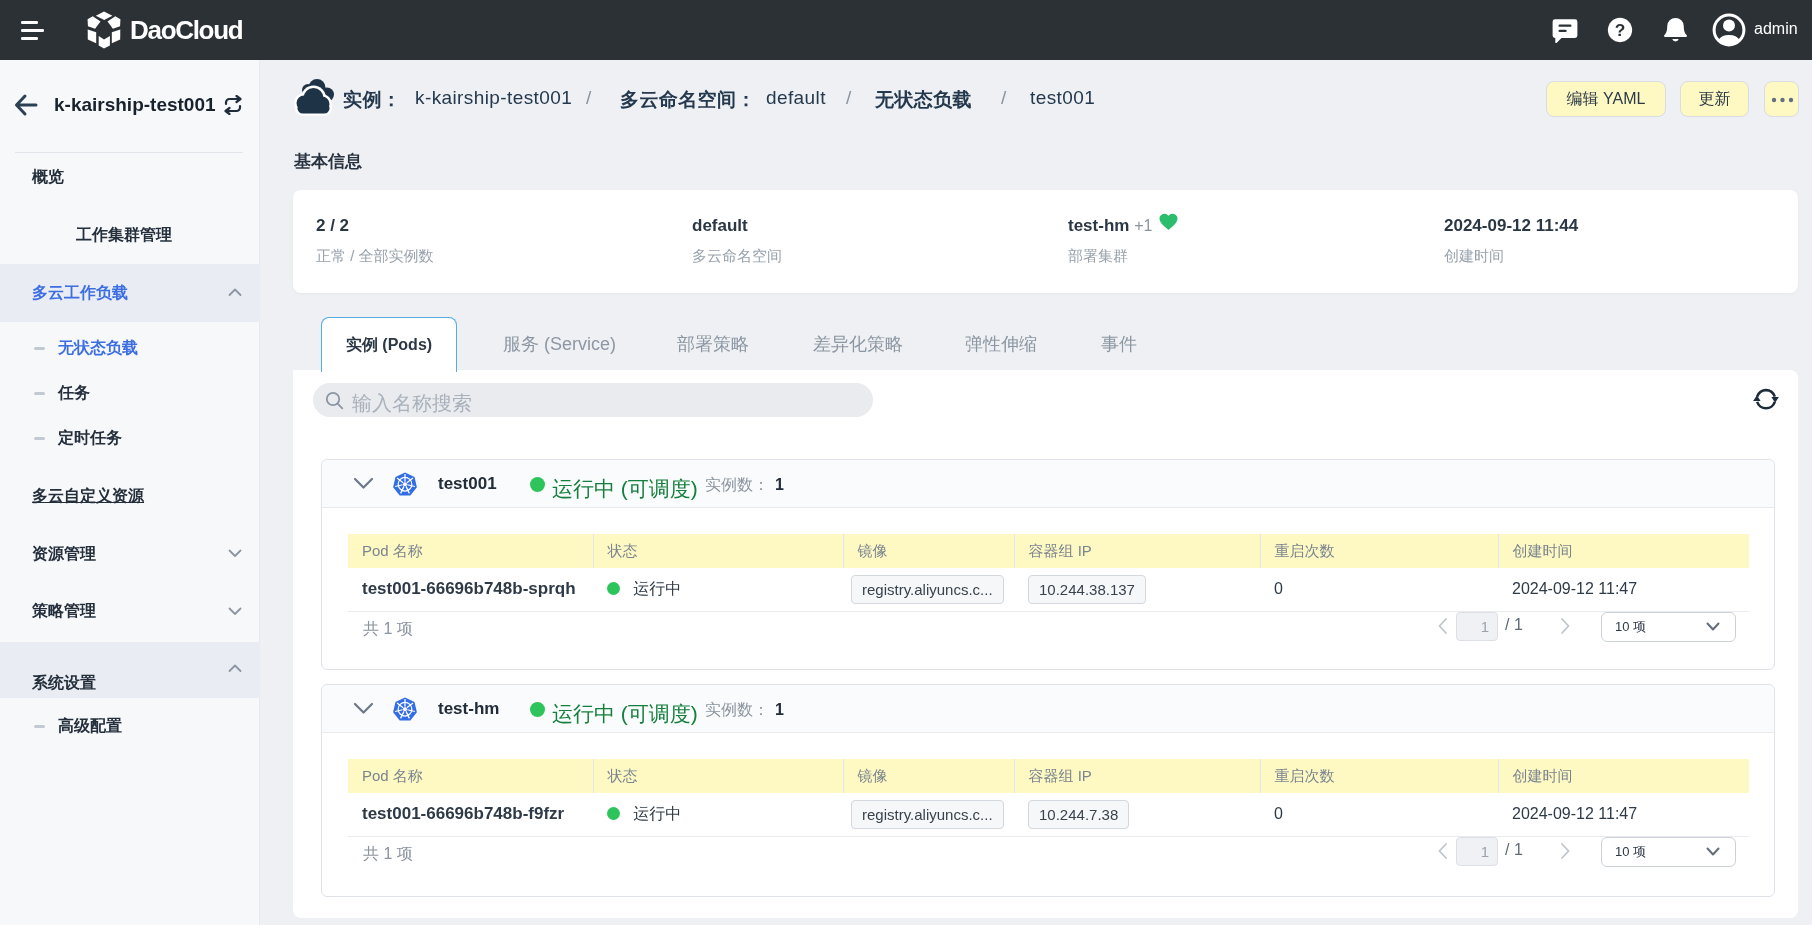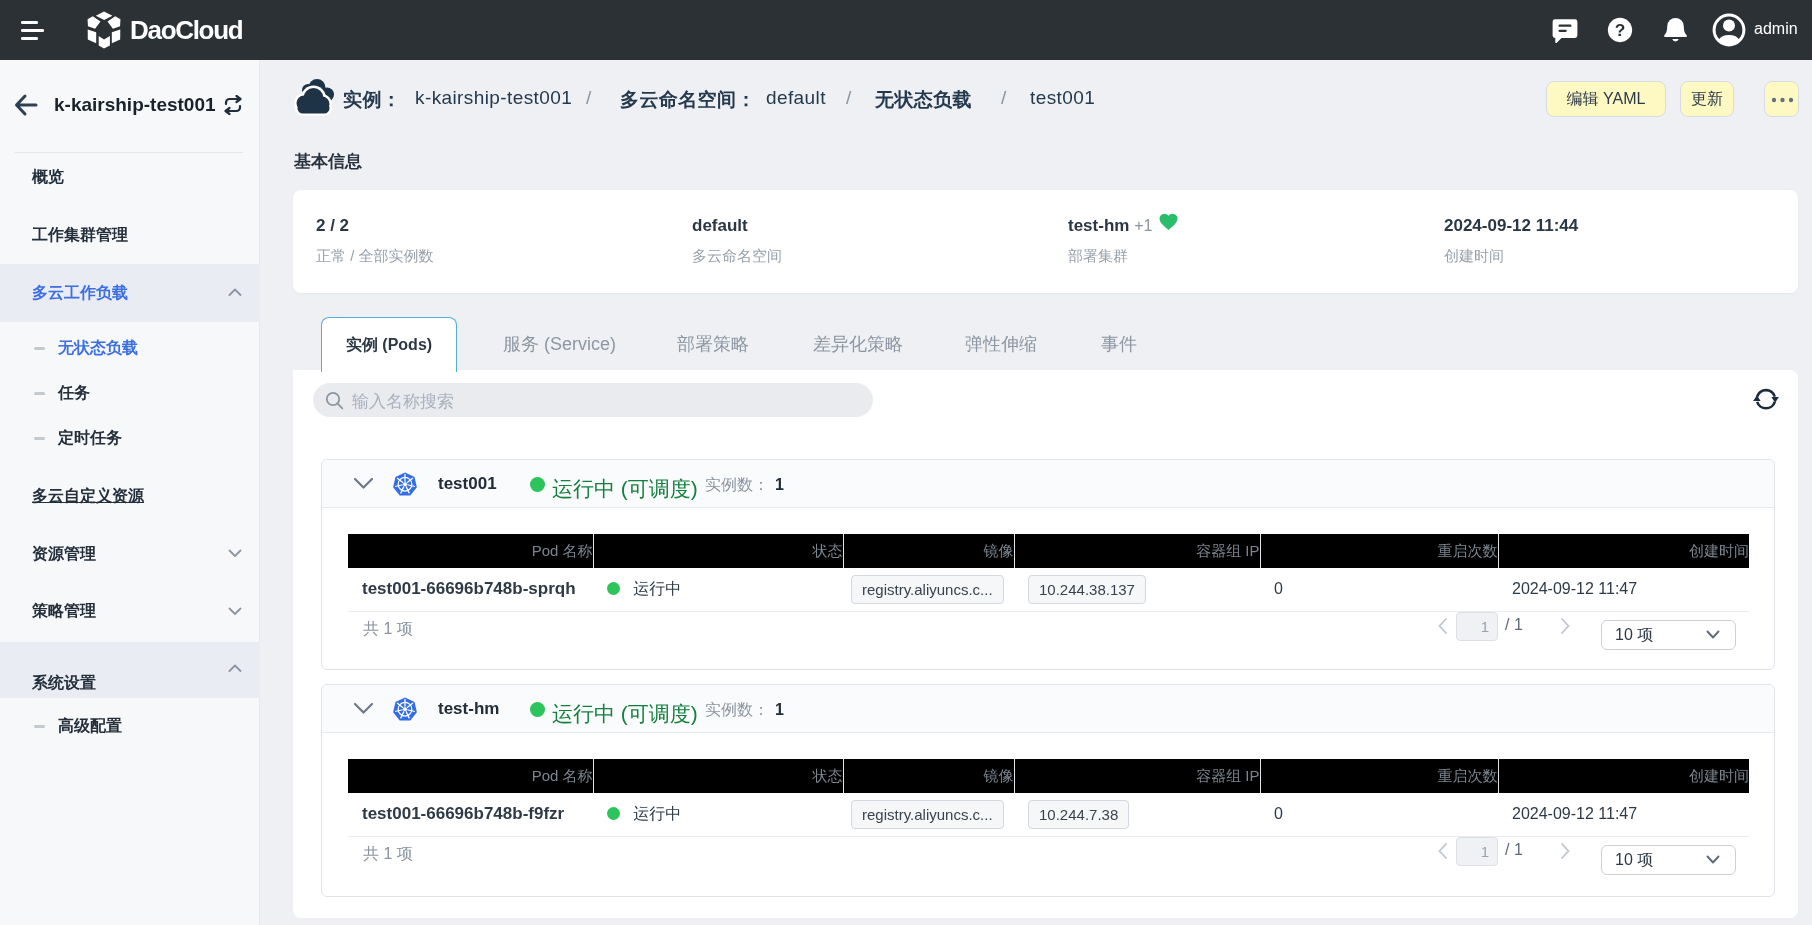--- a/index.html
+++ b/index.html
@@ -26,38 +26,38 @@
 .btn { position:absolute; top:81px; height:36px; background:#fef9c3; border:1px solid #d9dce1; border-radius:8px; font-size:16px; color:#2c3a49; text-align:center; line-height:34px; }
 #secttl { position:absolute; left:294px; top:150px; font-size:17px; font-weight:700; color:#28323e; }
 #card { position:absolute; left:293px; top:190px; width:1505px; height:103px; background:#fff; border-radius:8px; box-shadow:0 1px 3px rgba(31,45,61,.04); }
 .cval { position:absolute; top:26px; font-size:17px; font-weight:700; color:#2b3744; }
 .clab { position:absolute; top:57px; font-size:15px; color:#98a1ab; }
 
 .tab { position:absolute; top:332px; font-size:18px; font-weight:500; color:#8d97a3; }
 #tabactive { position:absolute; left:321px; top:317px; width:136px; height:55px; background:#fff; border:1px solid #55acdf; border-bottom:none; border-radius:8px 8px 0 0; z-index:3; text-align:center; line-height:53px; font-size:16px; font-weight:700; color:#2b3744; }
 #panel { position:absolute; left:293px; top:370px; width:1505px; height:548px; background:#fff; border-radius:0 8px 8px 8px; }
 #search { position:absolute; left:20px; top:13px; width:560px; height:34px; background:#e9ebef; border-radius:17px; }
-#search span { position:absolute; left:39px; top:7px; font-size:17px; color:#a9b1bb; }
+#search span { position:absolute; left:39px; top:7px; font-size:20px; color:#a9b1bb; }
 
 .cpanel { position:absolute; left:28px; width:1454px; height:211px; border:1px solid #dfe3e8; border-radius:6px; background:#fff; }
 .cphead { position:absolute; left:0; top:0; width:100%; height:48px; background:#fafbfc; border-bottom:1px solid #e8eaed; border-radius:6px 6px 0 0; }
 .pname { position:absolute; left:116px; top:14px; font-size:17px; font-weight:700; color:#222d39; }
 .dot { position:absolute; border-radius:50%; background:#2ec45c; }
 .pstat { position:absolute; left:230px; top:15px; font-size:21px; color:#15803d; }
 .pcount { position:absolute; left:383px; top:15px; font-size:16px; color:#8b949f; }
 .pcount b { color:#222d39; margin-left:6px; }
 table.pt { position:absolute; left:26px; top:74px; border-collapse:collapse; table-layout:fixed; width:1401px; }
-table.pt th { height:34px; background:#000000; font-size:15px; font-weight:400; color:#7b8590; text-align:right; padding-left:14px; border-right:1px solid #e2e5e9; }
+table.pt th { height:34px; background:#fef9c3; font-size:15px; font-weight:400; color:#7b8590; text-align:left; padding-left:14px; border-right:1px solid #e2e5e9; }
 table.pt th:last-child { border-right:none; }
 table.pt td { height:43px; border-bottom:1px solid #e9ebee; font-size:16px; color:#2e3a46; padding-left:14px; }
 .tag { display:inline-block; height:29px; line-height:27px; padding:0 10px; border:1px solid #d3d8de; border-radius:4px; background:#f6f7f9; font-size:15px; color:#39434e; }
 .pgrow { position:absolute; left:26px; width:1401px; top:152px; height:44px;text-decoration:underline; }
 .total { position:absolute; left:15px; top:7px; font-size:16px; color:#8a939e; }
 .pgin { position:absolute; width:42px; height:29px; top:0; background:#f0f1f4; border:1px solid #dcdfe4; border-radius:4px; font-size:15px; color:#9aa3ad; text-align:right; line-height:27px; padding-right:8px; }
-.pgsl { position:absolute; width:135px; height:30px; top:8px; border:1px solid #ccd1d7; border-radius:6px; font-size:16px; color:#2e3a46; line-height:28px; padding-left:13px; }
+.pgsl { position:absolute; width:135px; height:30px; top:0; border:1px solid #ccd1d7; border-radius:6px; font-size:13px; color:#2e3a46; line-height:28px; padding-left:13px; }
 .pgtxt { position:absolute; top:4px; font-size:16px; color:#5f6a76; }
 .parr { position:absolute; top:6px; }
 </style>
 </head>
 <body>
 
 <div id="hdr">
   <div class="hline" style="left:21px;top:21px;width:17px;"></div>
   <div class="hline" style="left:21px;top:29px;width:23px;"></div>
   <div class="hline" style="left:21px;top:37px;width:17px;"></div>
@@ -138,21 +138,21 @@
 <svg class="abs" style="left:228px;top:549px;" width="14" height="9" viewBox="0 0 14 9">
     <path d="M1.5 1.5 L7 7 L12.5 1.5" stroke="#8c96a2" stroke-width="1.8" fill="none" stroke-linecap="round" stroke-linejoin="round"></path>
   </svg>
 <svg class="abs" style="left:228px;top:607px;" width="14" height="9" viewBox="0 0 14 9">
     <path d="M1.5 1.5 L7 7 L12.5 1.5" stroke="#8c96a2" stroke-width="1.8" fill="none" stroke-linecap="round" stroke-linejoin="round"></path>
   </svg>
 <svg class="abs" style="left:228px;top:664px;" width="14" height="9" viewBox="0 0 14 9">
     <path d="M1.5 7 L7 1.5 L12.5 7" stroke="#8c96a2" stroke-width="1.8" fill="none" stroke-linecap="round" stroke-linejoin="round"></path>
   </svg>
 <div class="mi" style="top:167px;">概览</div>
-<div class="mi" style="top:225px;">工作集群管理</div>
+<div class="mi" style="top:225px;margin-left:44px;">工作集群管理</div>
 <div class="mi blue" style="top:283px;">多云工作负载</div>
 <div class="dash" style="top:347px;"></div>
 <div class="mi2 blue" style="top:338px;">无状态负载</div>
 <div class="dash" style="top:392px;"></div>
 <div class="mi2" style="top:383px;">任务</div>
 <div class="dash" style="top:437px;"></div>
 <div class="mi2" style="top:428px;">定时任务</div>
 <div class="mi" style="top:486px;text-decoration:underline;">多云自定义资源</div>
 <div class="mi" style="top:544px;">资源管理</div>
 <div class="mi" style="top:601px;">策略管理</div>
@@ -165,21 +165,21 @@
     <span style="left:72px;">k-kairship-test001</span>
     <i style="left:243px;">/</i>
     <b style="left:277px;">多云命名空间：</b>
     <span style="left:423px;">default</span>
     <i style="left:503px;">/</i>
     <b style="left:532px;">无状态负载</b>
     <i style="left:658px;">/</i>
     <span style="left:687px;">test001</span>
   </div>
 <div class="btn" style="left:1546px;width:120px;">编辑 YAML</div>
-<div class="btn" style="left:1680px;width:54px;">更新</div>
+<div class="btn" style="left:1680px;width:69px;">更新</div>
 <div class="btn" style="left:1764px;width:35px;">
     <svg style="position:absolute;left:6px;top:15px;" width="23" height="6" viewBox="0 0 23 6">
       <circle cx="3" cy="3" r="2.2" fill="#64707d"></circle>
       <circle cx="11.5" cy="3" r="2.2" fill="#64707d"></circle>
       <circle cx="20" cy="3" r="2.2" fill="#64707d"></circle>
     </svg>
   </div>
 <div id="secttl">基本信息</div>
 
 <div id="card">

